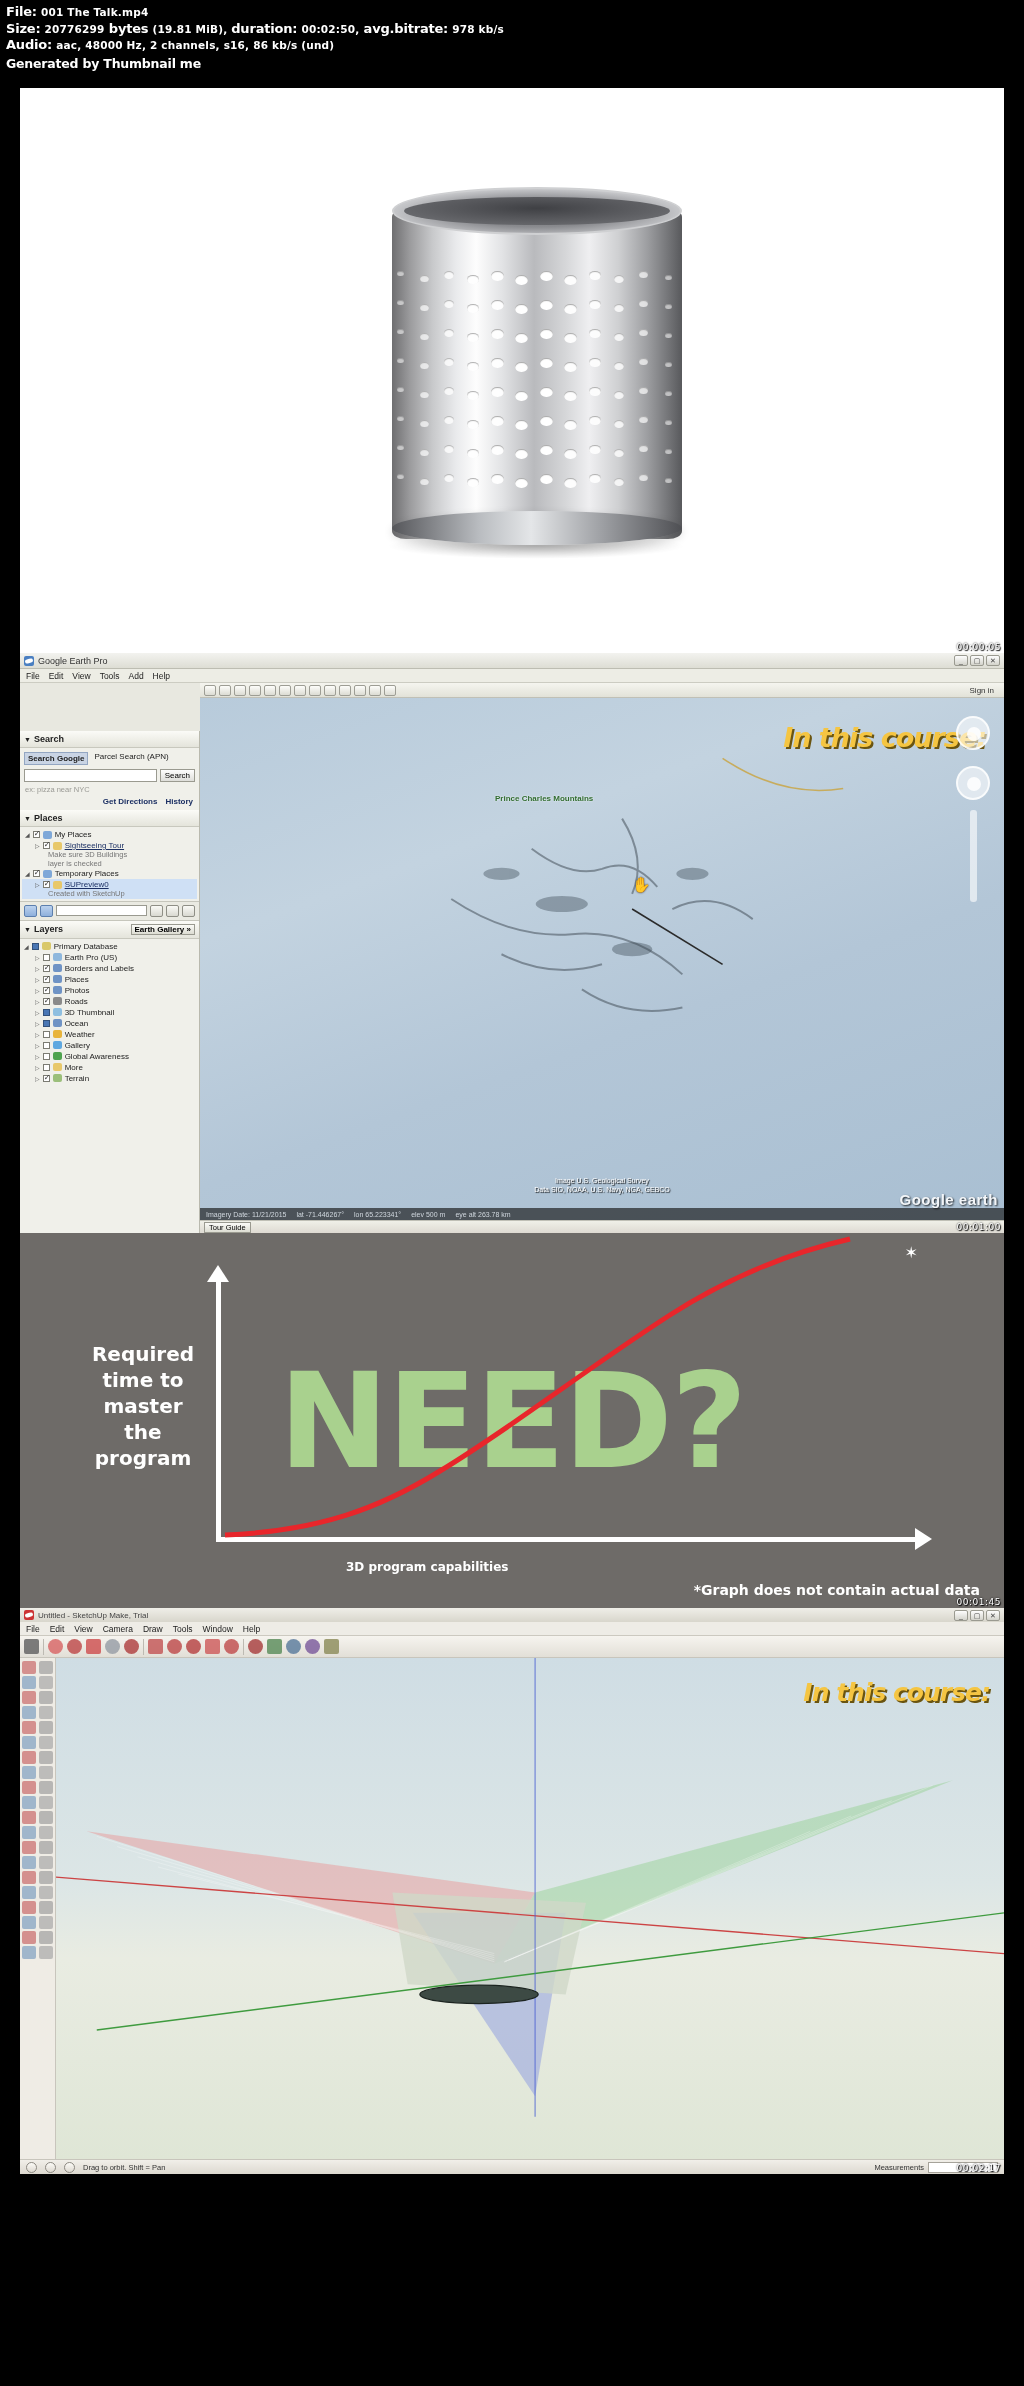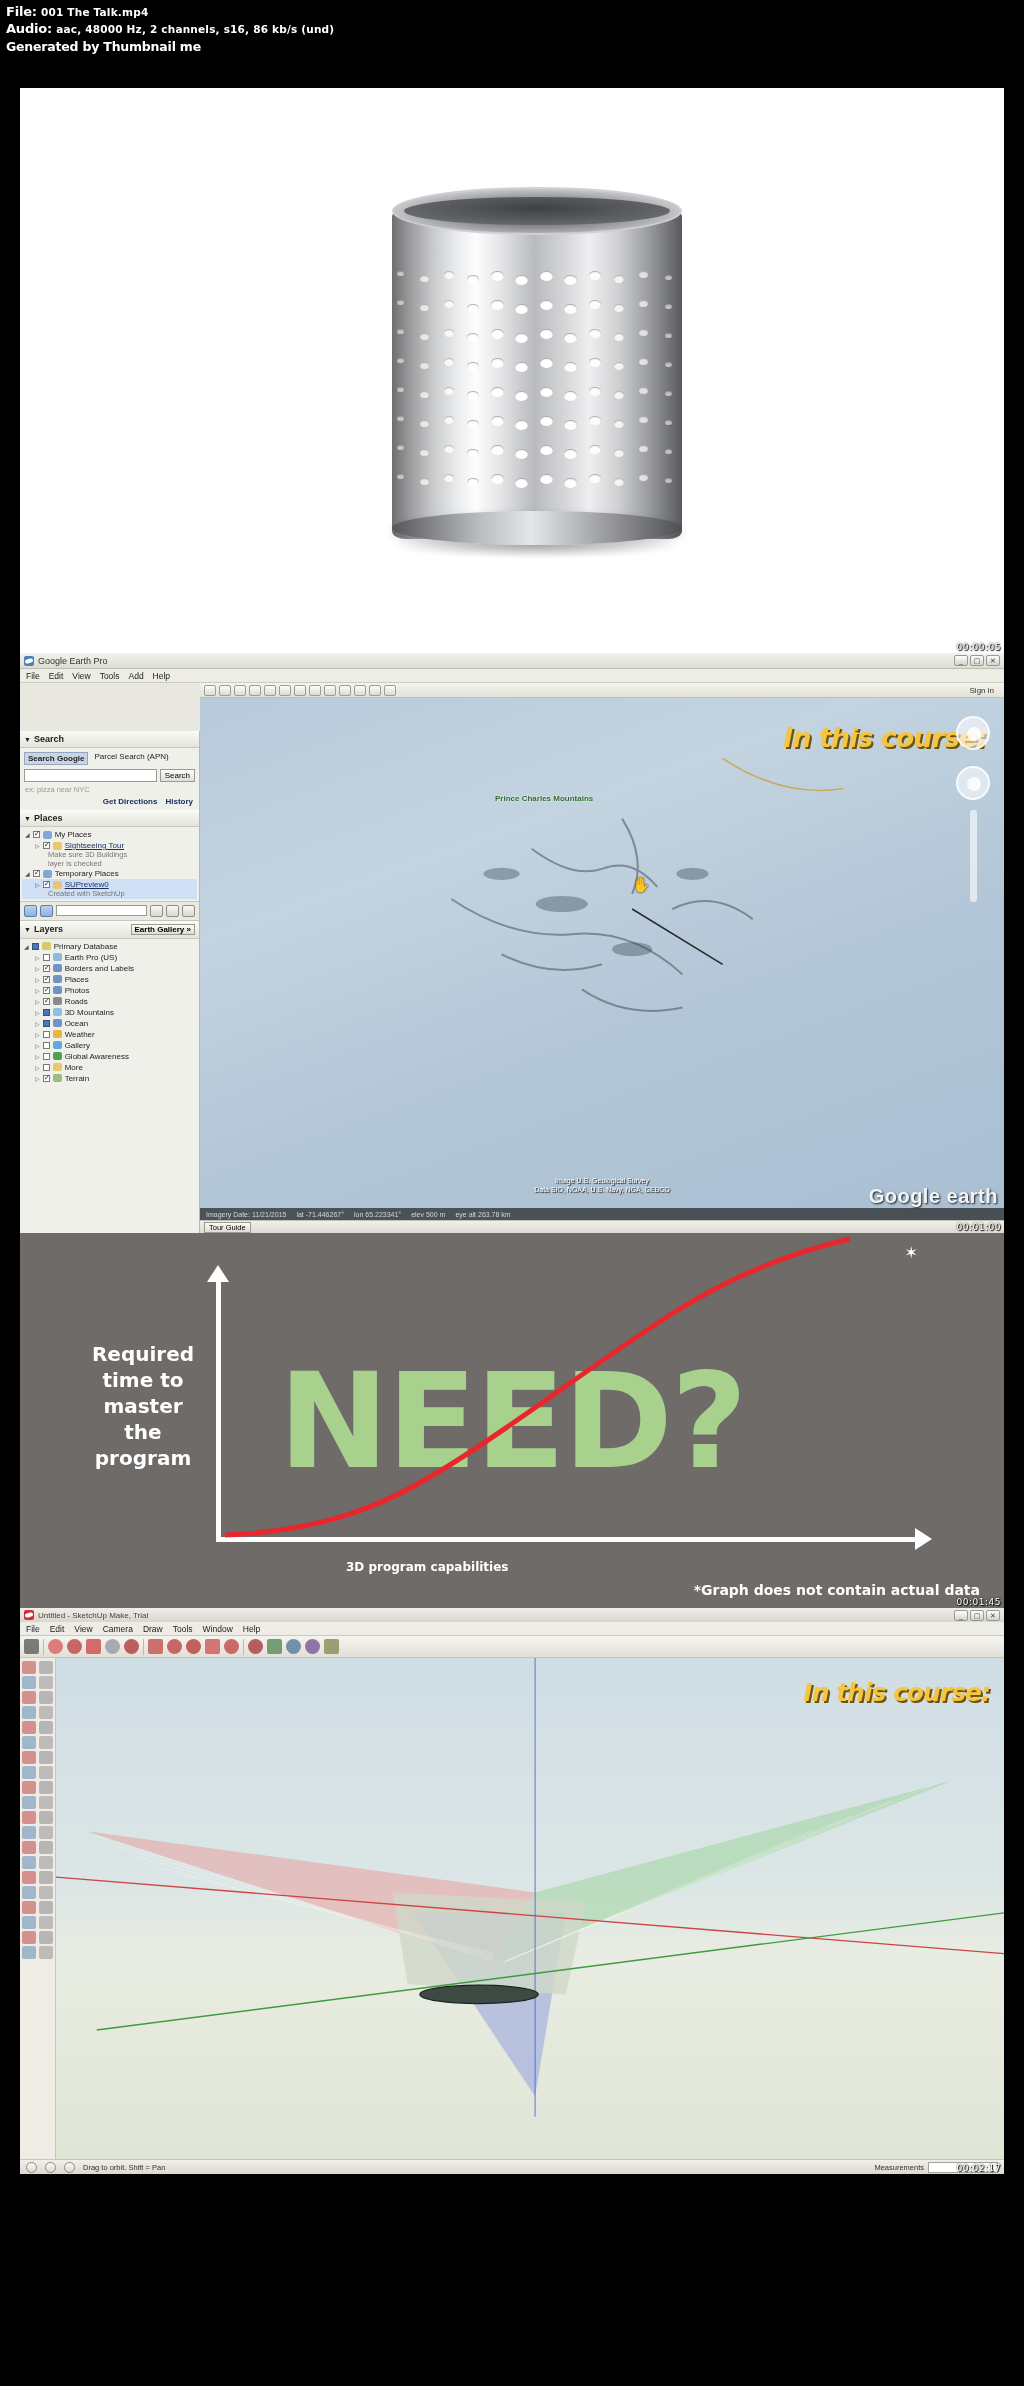--- a/index.html
+++ b/index.html
@@ -126,21 +126,21 @@
   .ge-toolbar{height:15px;background:linear-gradient(#f5f5ef,#e2e2d8);display:flex;align-items:center;gap:3px;padding:0 4px;border-bottom:1px solid #c0c0b6;}
   .tb{width:12px;height:11px;border:1px solid #9d9d94;border-radius:2px;background:linear-gradient(#fdfdfa,#dcdcd3);}
   .signin{margin-left:auto;font-size:8px;color:#333;padding-right:6px;}
   .ge-map{flex:1;position:relative;overflow:hidden;background:linear-gradient(160deg,#b8cbdb 0%,#c3d3e0 30%,#b3c6d7 60%,#a9bfd2 100%);}
   .map-label{position:absolute;color:#2f6b2f;font-size:8px;font-weight:bold;text-shadow:0 0 2px #fff;}
   .overlay-title{position:absolute;right:18px;top:24px;color:#f5c542;font-weight:bold;font-size:27px;font-style:italic;letter-spacing:-1px;text-shadow:2px 2px 0 #6a5410;font-family:"DejaVu Sans",sans-serif;}
   .cursor-hand{position:absolute;width:16px;height:18px;color:#fff;font-size:15px;text-shadow:0 0 2px #333;}
   .nav-ring{position:absolute;right:14px;width:34px;height:34px;border-radius:50%;background:rgba(255,255,255,.55);border:2px solid rgba(255,255,255,.8);}
   .nav-ring:after{content:"";position:absolute;left:9px;top:9px;width:14px;height:14px;border-radius:50%;background:rgba(255,255,255,.85);}
   .zoom-bar{position:absolute;right:27px;width:7px;background:rgba(255,255,255,.6);border-radius:3px;}
-  .copyr{position:absolute;right:6px;bottom:12px;color:#fff;font-size:20px;font-weight:bold;text-shadow:1px 1px 2px #000;letter-spacing:.5px;opacity:.85;margin-left:22px;}
+  .copyr{position:absolute;right:6px;bottom:12px;color:#fff;font-size:15px;font-weight:bold;text-shadow:1px 1px 2px #000;letter-spacing:.5px;opacity:.85;margin-left:22px;}
   .credits{position:absolute;left:50%;transform:translateX(-50%);bottom:26px;text-align:center;color:#fff;font-size:7px;line-height:9px;text-shadow:1px 1px 1px #000;}
   .ge-status{height:13px;background:linear-gradient(#f0f0e8,#dedad2);display:flex;align-items:center;font-size:7px;color:#333;padding:0 4px;border-top:1px solid #c0c0b6;}
   .tourguide{background:linear-gradient(#fbfbf7,#dcdcd2);border:1px solid #9a9a90;font-size:7.5px;padding:0 4px;margin-right:6px;}
   .statusbar-map{position:absolute;left:0;right:0;bottom:0;height:12px;background:rgba(20,20,20,.65);color:#cfd6dd;font-size:7px;display:flex;align-items:center;gap:10px;padding:0 6px;}
 
   
   .panel-need{height:375px;background:#6e6b68;border-left:20px solid #000;border-right:20px solid #000;position:relative;overflow:hidden;}
   .need-word{position:absolute;left:50%;top:50%;transform:translate(-50%,-50%);font-size:132px;font-weight:bold;color:#a9d18e;font-family:"DejaVu Sans",sans-serif;letter-spacing:-2px;white-space:nowrap;}
   .axis-y{position:absolute;left:196px;top:48px;width:5px;bottom:66px;background:#fff;}
   .axis-y:before{content:"";position:absolute;left:-9px;top:-16px;border-left:11px solid transparent;border-right:11px solid transparent;border-bottom:17px solid #fff;}
@@ -169,20 +169,30 @@
   .circbtn{width:11px;height:11px;border-radius:50%;border:1px solid #8d8a82;background:linear-gradient(#fcfbf7,#ddd9d0);}
   .overlay-title2{position:absolute;right:14px;top:20px;color:#f5c542;font-weight:bold;font-size:25px;font-style:italic;letter-spacing:-1px;text-shadow:2px 2px 0 #6a5410;font-family:"DejaVu Sans",sans-serif;}
 </style>
 </head>
 <body>
 
 <div class="info-block">
   <div class="info-line">
     <span class="k">File:</span>
     <span class="sm">001 The Talk.mp4</span>
+  </div>
+  <div class="info-line">
+    <span class="k">Size:</span>
+    <span class="sm">20776299</span>
+    <span class="k">bytes</span>
+    <span class="sm">(19.81 MiB), </span>
+    <span class="k">duration:</span>
+    <span class="sm">00:02:50,</span>
+    <span class="k">avg.bitrate:</span>
+    <span class="sm">978 kb/s</span>
   </div>
   <div class="info-line">
     <span class="k">Audio:</span>
     <span class="sm">aac, 48000 Hz, 2 channels, s16, 86 kb/s (und)</span>
   </div>
   <div class="info-gen">Generated by Thumbnail me</div>
 </div>
 
 <div class="panel">
   <div class="panel-render">
@@ -422,21 +432,21 @@
               <div class="tnode" style="padding-left: 13px;">
                 <span class="ind" style="font-size:6px;color:#666">▷</span>
                 <span class="cb on"></span>
                 <span class="ico" style="background:#8a8a8a"></span>
                 <span>Roads</span>
               </div>
               <div class="tnode" style="padding-left: 13px;">
                 <span class="ind" style="font-size:6px;color:#666">▷</span>
                 <span class="cb fill"></span>
                 <span class="ico" style="background:#8fbfe0"></span>
-                <span>3D Mountains</span>
+                <span>3D Thumbnail</span>
               </div>
               <div class="tnode" style="padding-left: 13px;">
                 <span class="ind" style="font-size:6px;color:#666">▷</span>
                 <span class="cb fill"></span>
                 <span class="ico" style="background:#6f93c5"></span>
                 <span>Ocean</span>
               </div>
               <div class="tnode" style="padding-left: 13px;">
                 <span class="ind" style="font-size:6px;color:#666">▷</span>
                 <span class="cb"></span>

